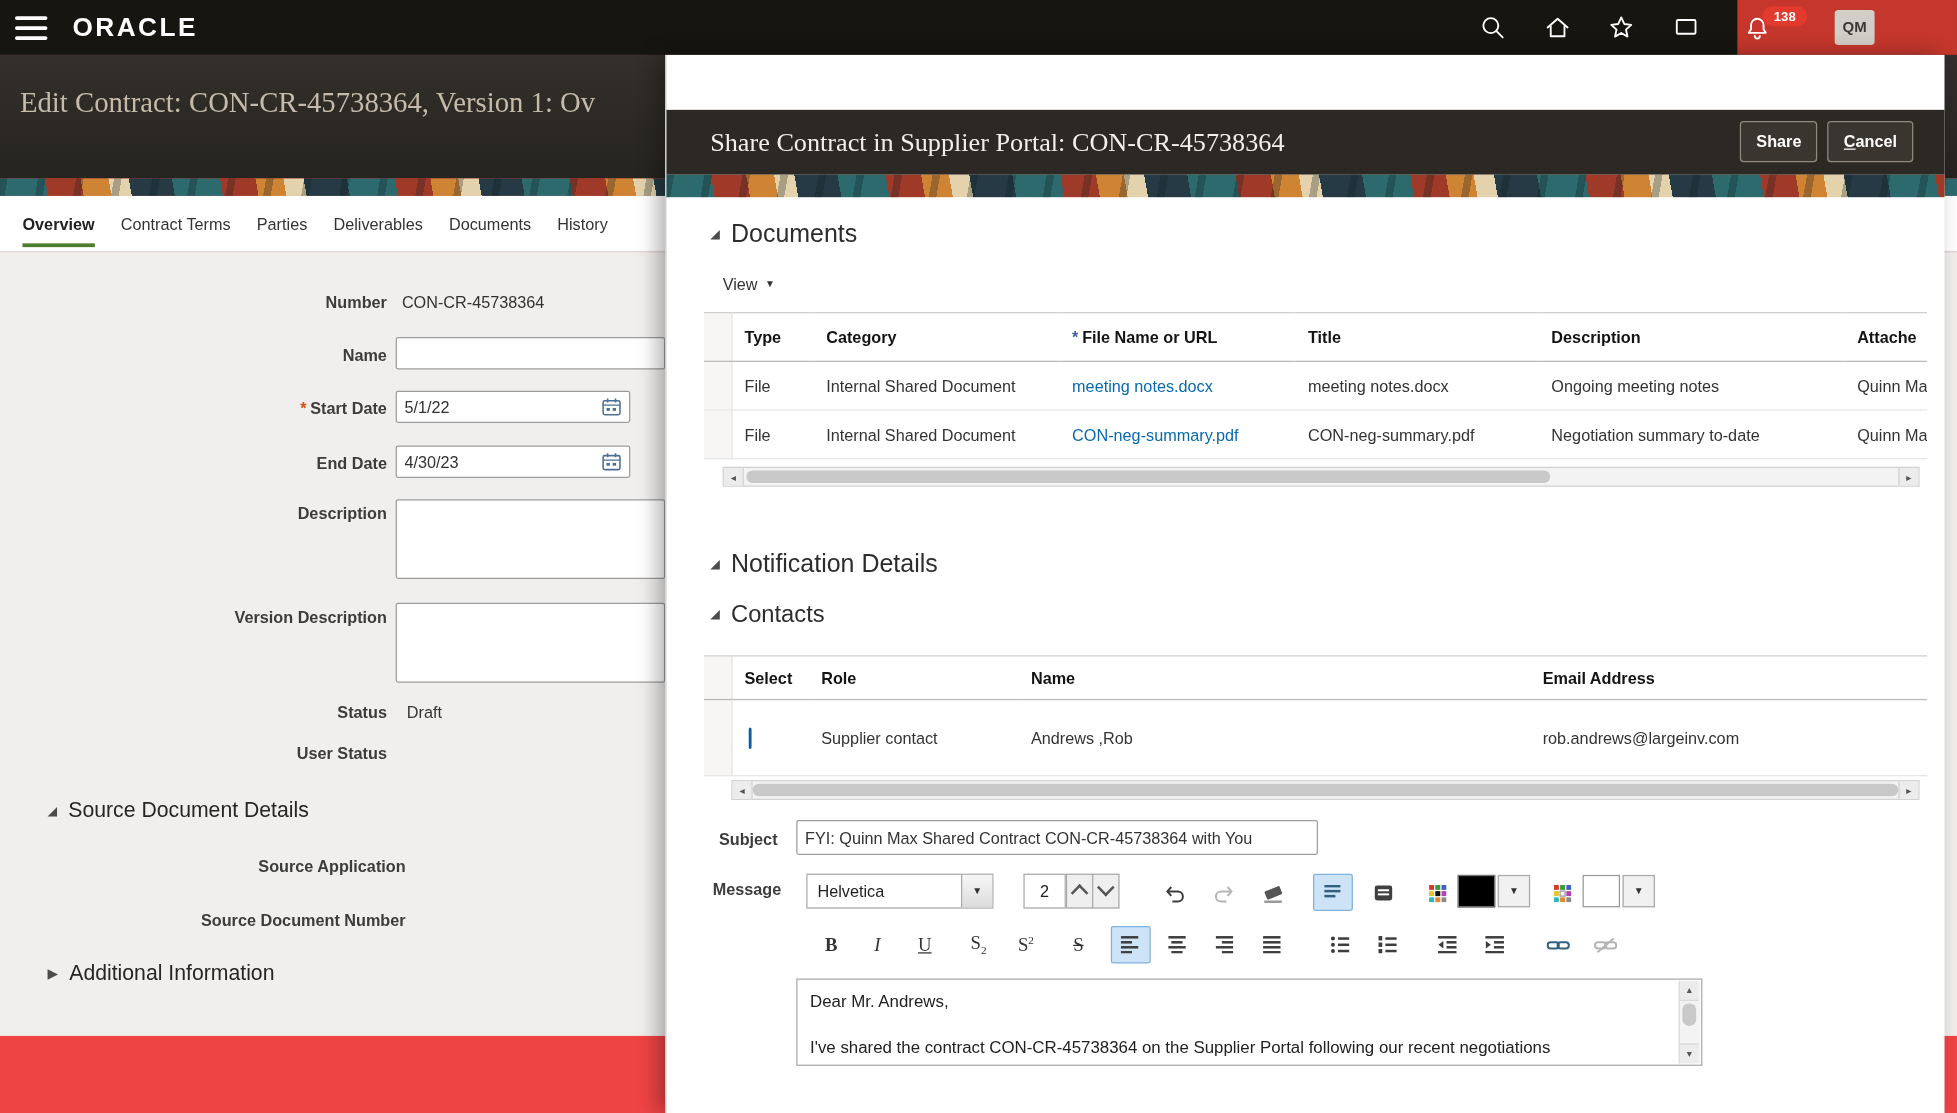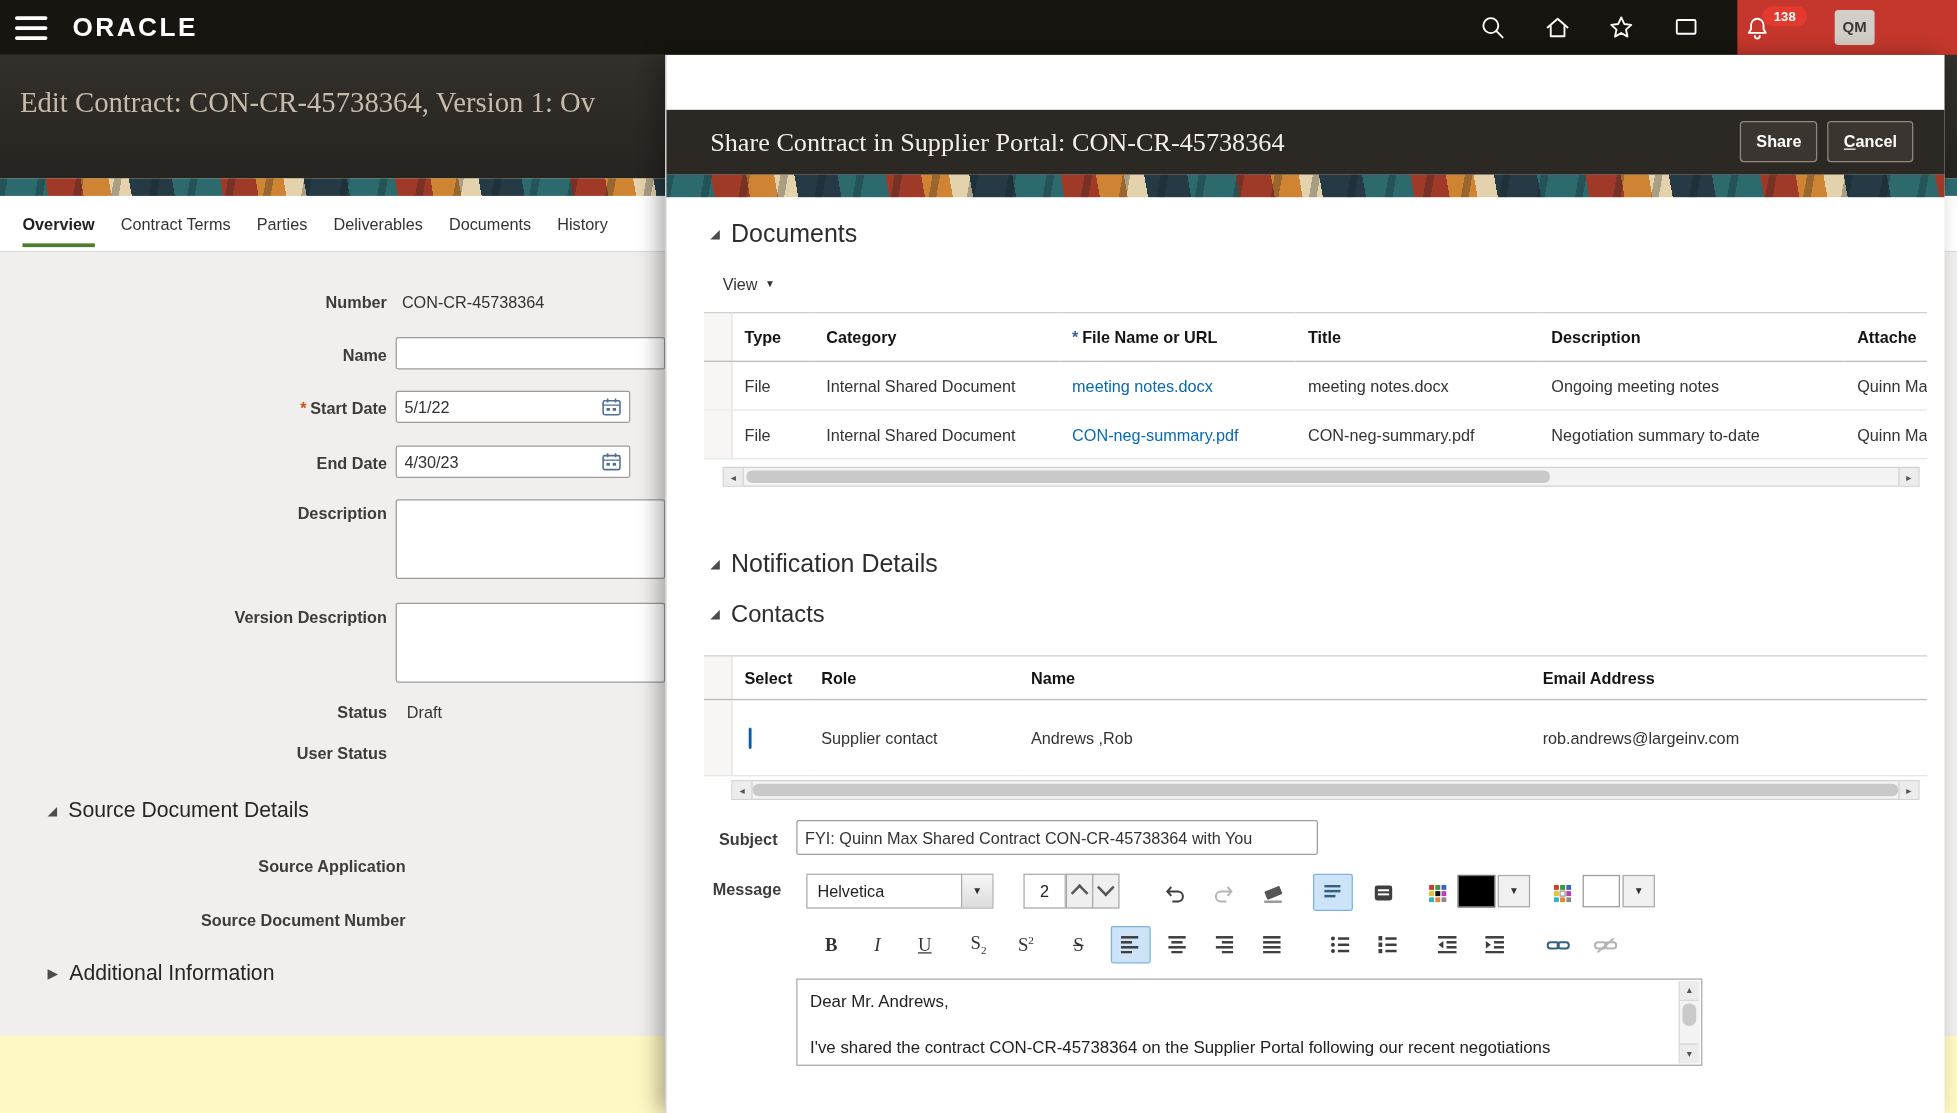--- a/index.html
+++ b/index.html
@@ -1,17 +1,17 @@
 <!DOCTYPE html>
 <html><head>
 <meta charset="utf-8">
 <title>Oracle – Share Contract in Supplier Portal</title>
 <style>
   html,body{margin:0;padding:0;background:#fff;}
-  .viewport{position:relative;width:1957px;height:1113px;overflow:hidden;background:#fef9c3;}
+  .viewport{position:relative;width:1957px;height:1113px;overflow:hidden;background:#ef4444;}
   .canvas{position:absolute;left:0;top:0;width:1568px;height:892px;transform:scale(1.24808);
           transform-origin:0 0;font-family:"Liberation Sans",sans-serif;font-size:13px;color:#333;}
 
   
   .topbar{position:absolute;left:0;top:0;width:1568px;height:44px;background:#16150f;}
   .topbar-red{position:absolute;left:1392px;top:0;width:176px;height:44px;background:#c5372c;}
   .hamburger{position:absolute;left:12px;top:13px;width:28px;height:19px;cursor:pointer;}
   .hamburger span{display:block;width:26px;height:3px;background:#fff;border-radius:2px;margin-bottom:5px;}
   .brand{position:absolute;left:58px;top:10px;font-size:21px;font-weight:bold;color:#fff;letter-spacing:2px;}
   .tico{position:absolute;top:10px;width:24px;height:24px;display:flex;align-items:center;justify-content:center;cursor:pointer;}

